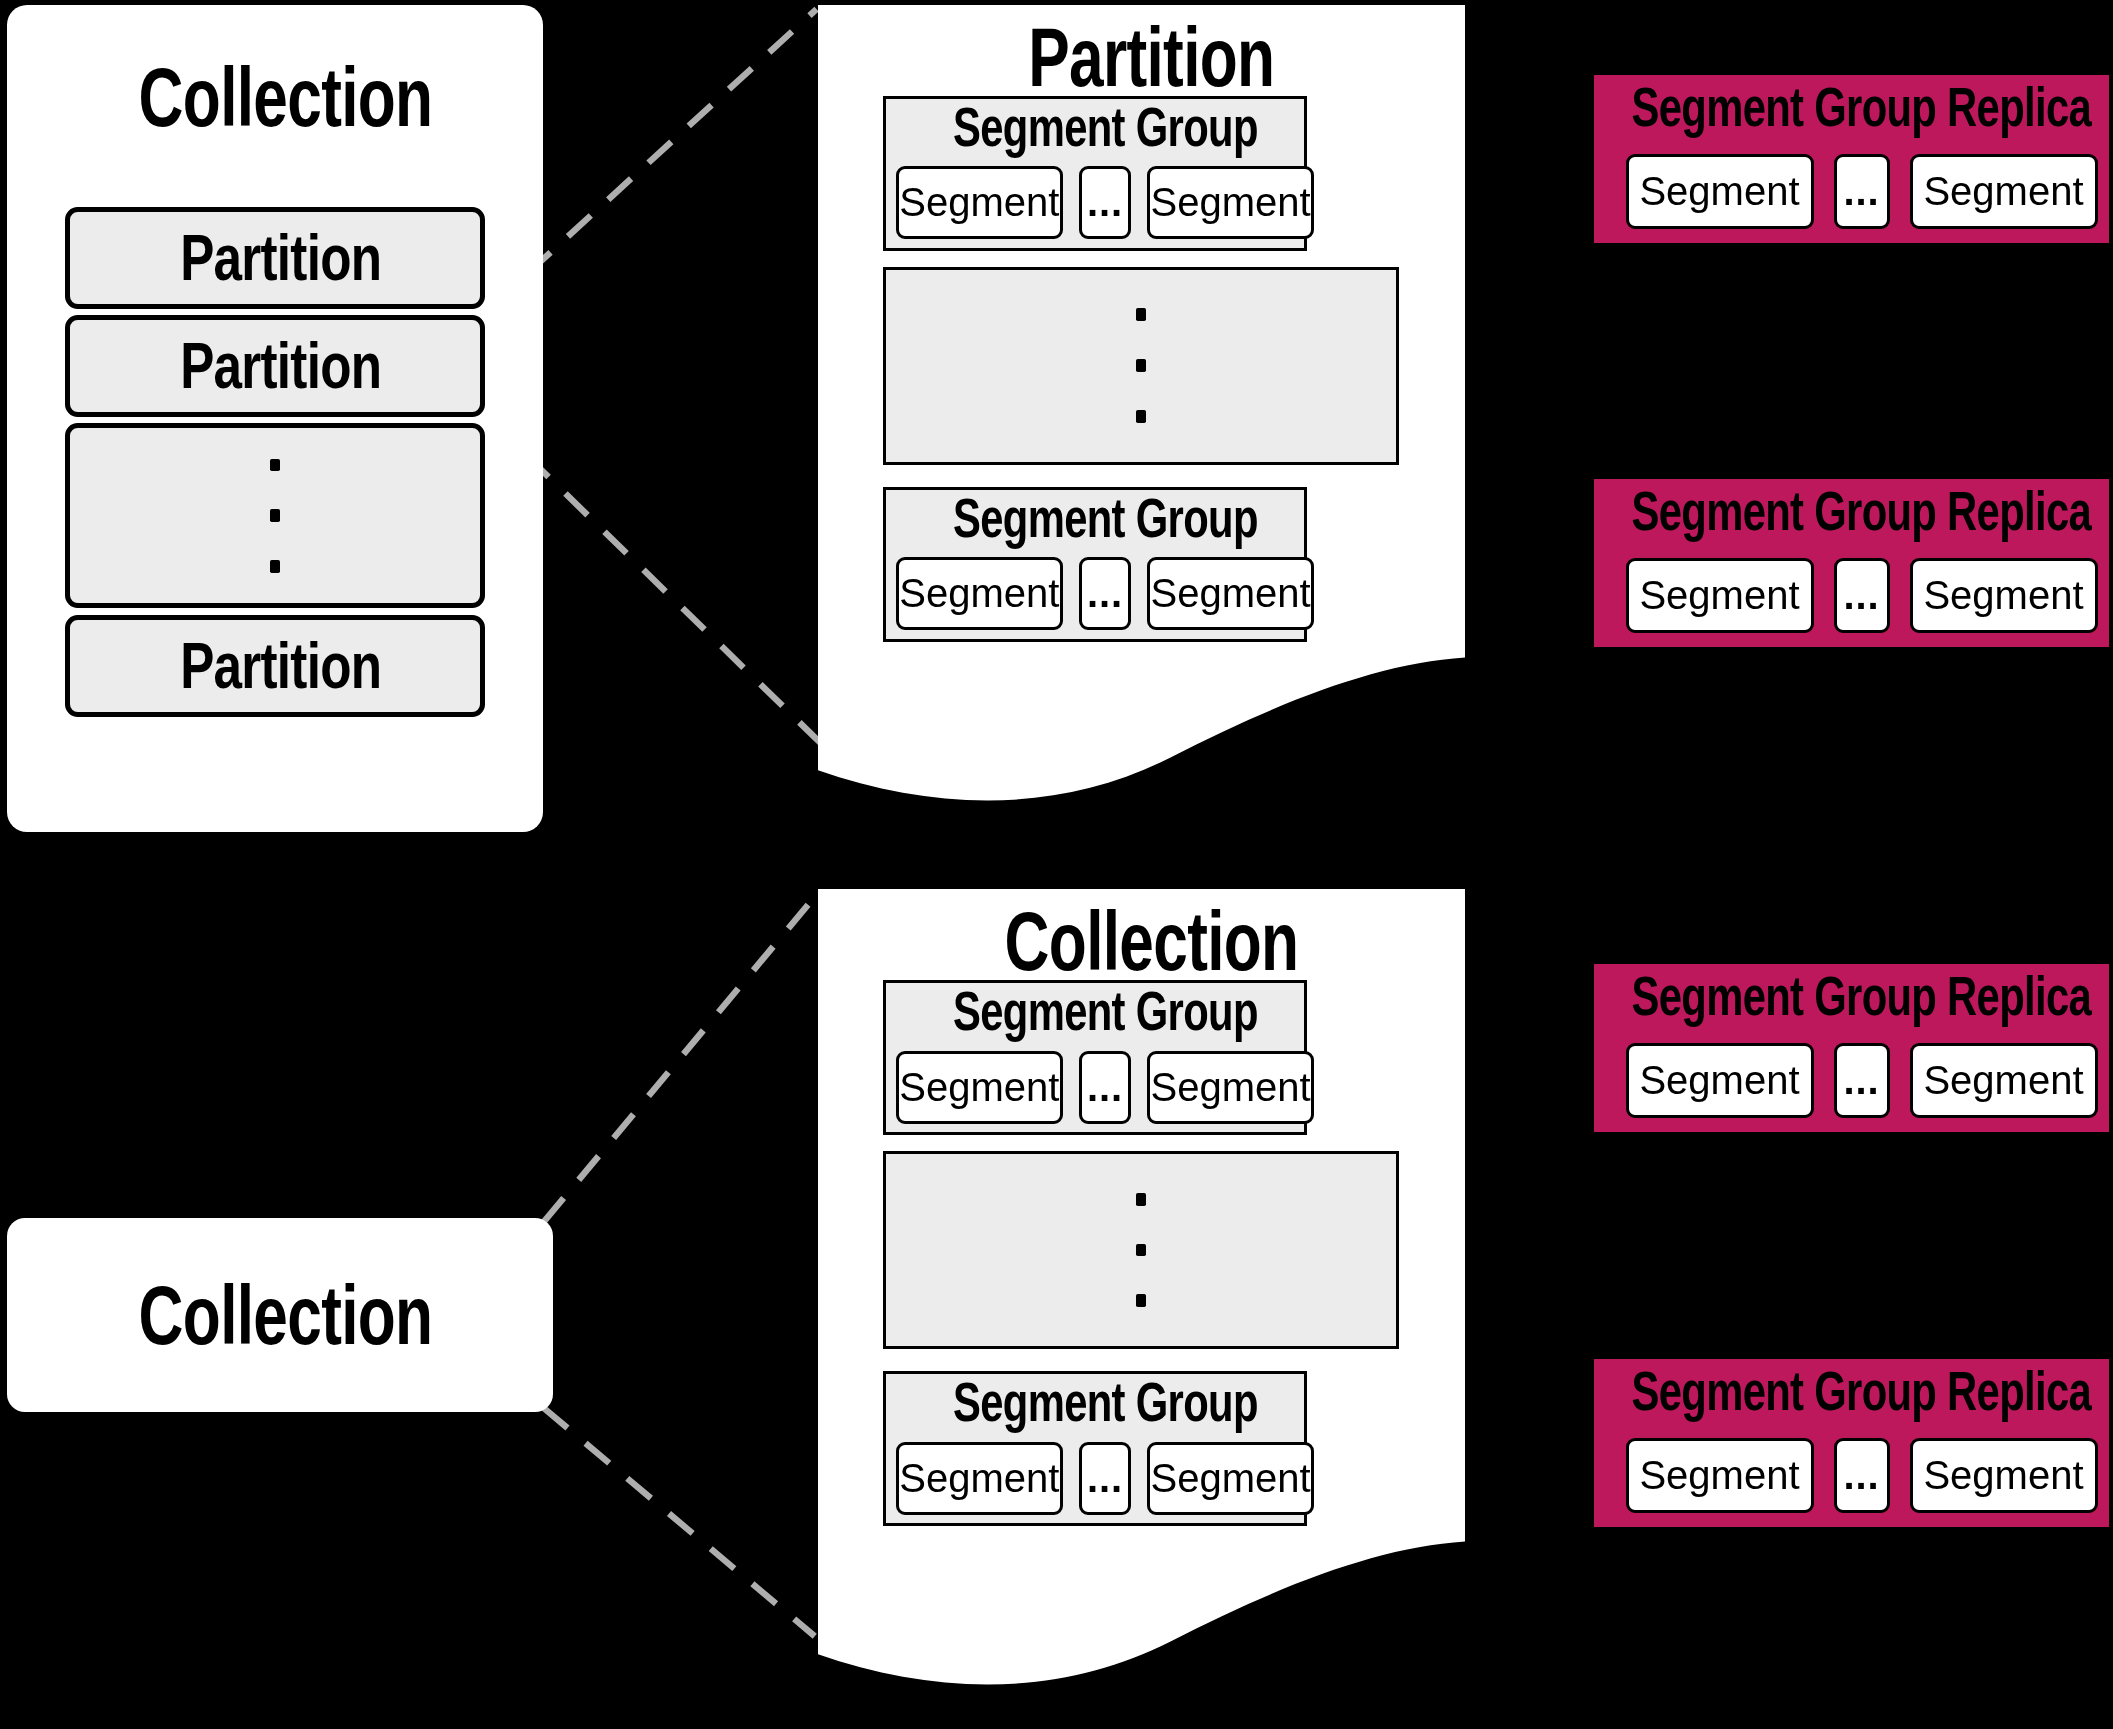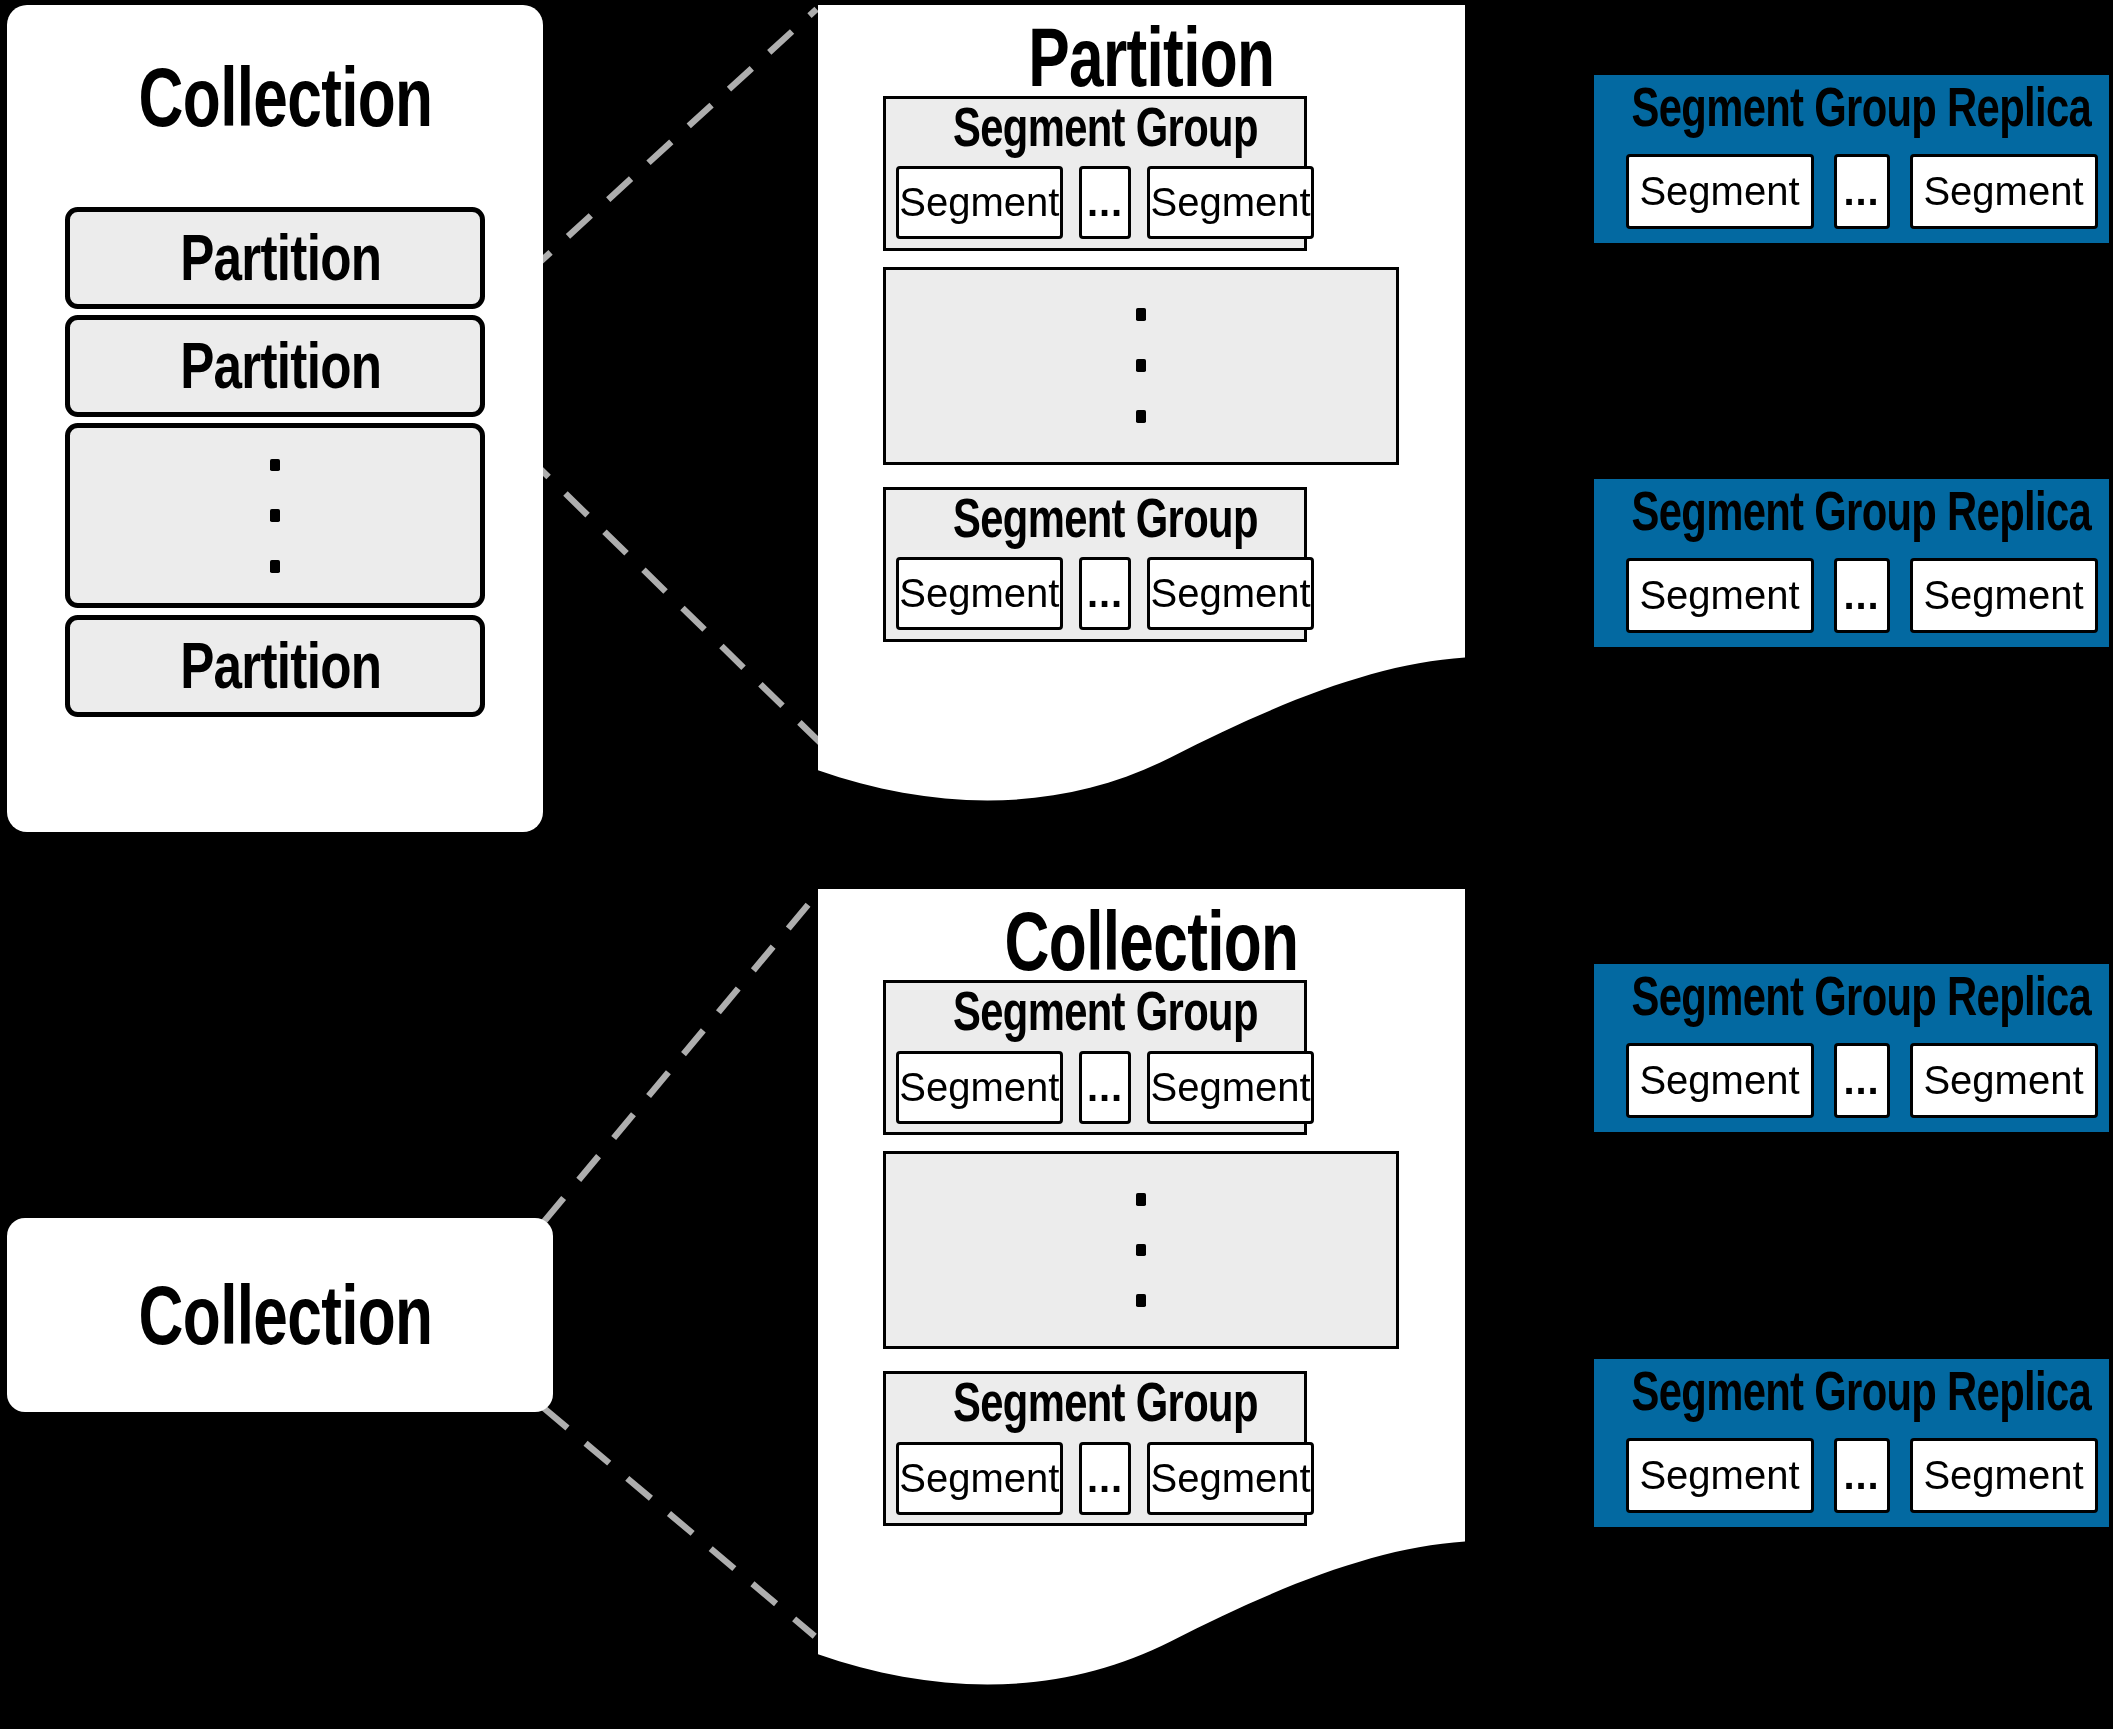--- a/index.html
+++ b/index.html
@@ -30,30 +30,30 @@
 
   
   .page{width:647px;height:818px;}
   .page svg{position:absolute;left:0;top:0;}
   .page-title{left:0;top:7.3px;width:100%;height:91px;z-index:2;}
   .sg-box{left:65px;width:424px;height:155px;background:#ececec;border:3.6px solid #000;
           box-sizing:border-box;z-index:2;}
   .sg-title{left:0;top:1.8px;width:100%;height:53px;}
   .seg-row{left:0;top:64px;width:100%;height:80px;gap:16.4px;}
   .seg{box-sizing:border-box;width:188px;height:73px;background:#fff;border:3.6px solid #000;
-       border-radius:4px;font-size:40px;display:flex;align-items:center;justify-content:center;}
+       border-radius:9px;font-size:40px;display:flex;align-items:center;justify-content:center;}
   .seg.mid{width:58px;font-weight:700;letter-spacing:0.9px;font-size:40px;}
   .dots-box{left:65px;top:262px;width:516px;height:198px;background:#ececec;
             border:3.6px solid #000;box-sizing:border-box;z-index:2;}
 
   
   .label-box{left:7.3px;top:1218px;width:536px;height:194px;background:#fff;border-radius:18px;}
 
   
-  .replica{left:1594px;width:515px;height:168px;background:#0369a1;}
+  .replica{left:1594px;width:515px;height:168px;background:#be185d;}
   .replica-title{left:0;top:3.6px;width:100%;height:56px;}
   .replica-row{left:0;top:73px;width:100%;height:87px;gap:20px;}
   .replica .seg{height:75px;}
   .replica .seg.mid{width:56px;}
 
   
   #connectors{position:absolute;left:0;top:0;z-index:1;pointer-events:none;}
   .layer{z-index:2;}
 </style>
 </head>

